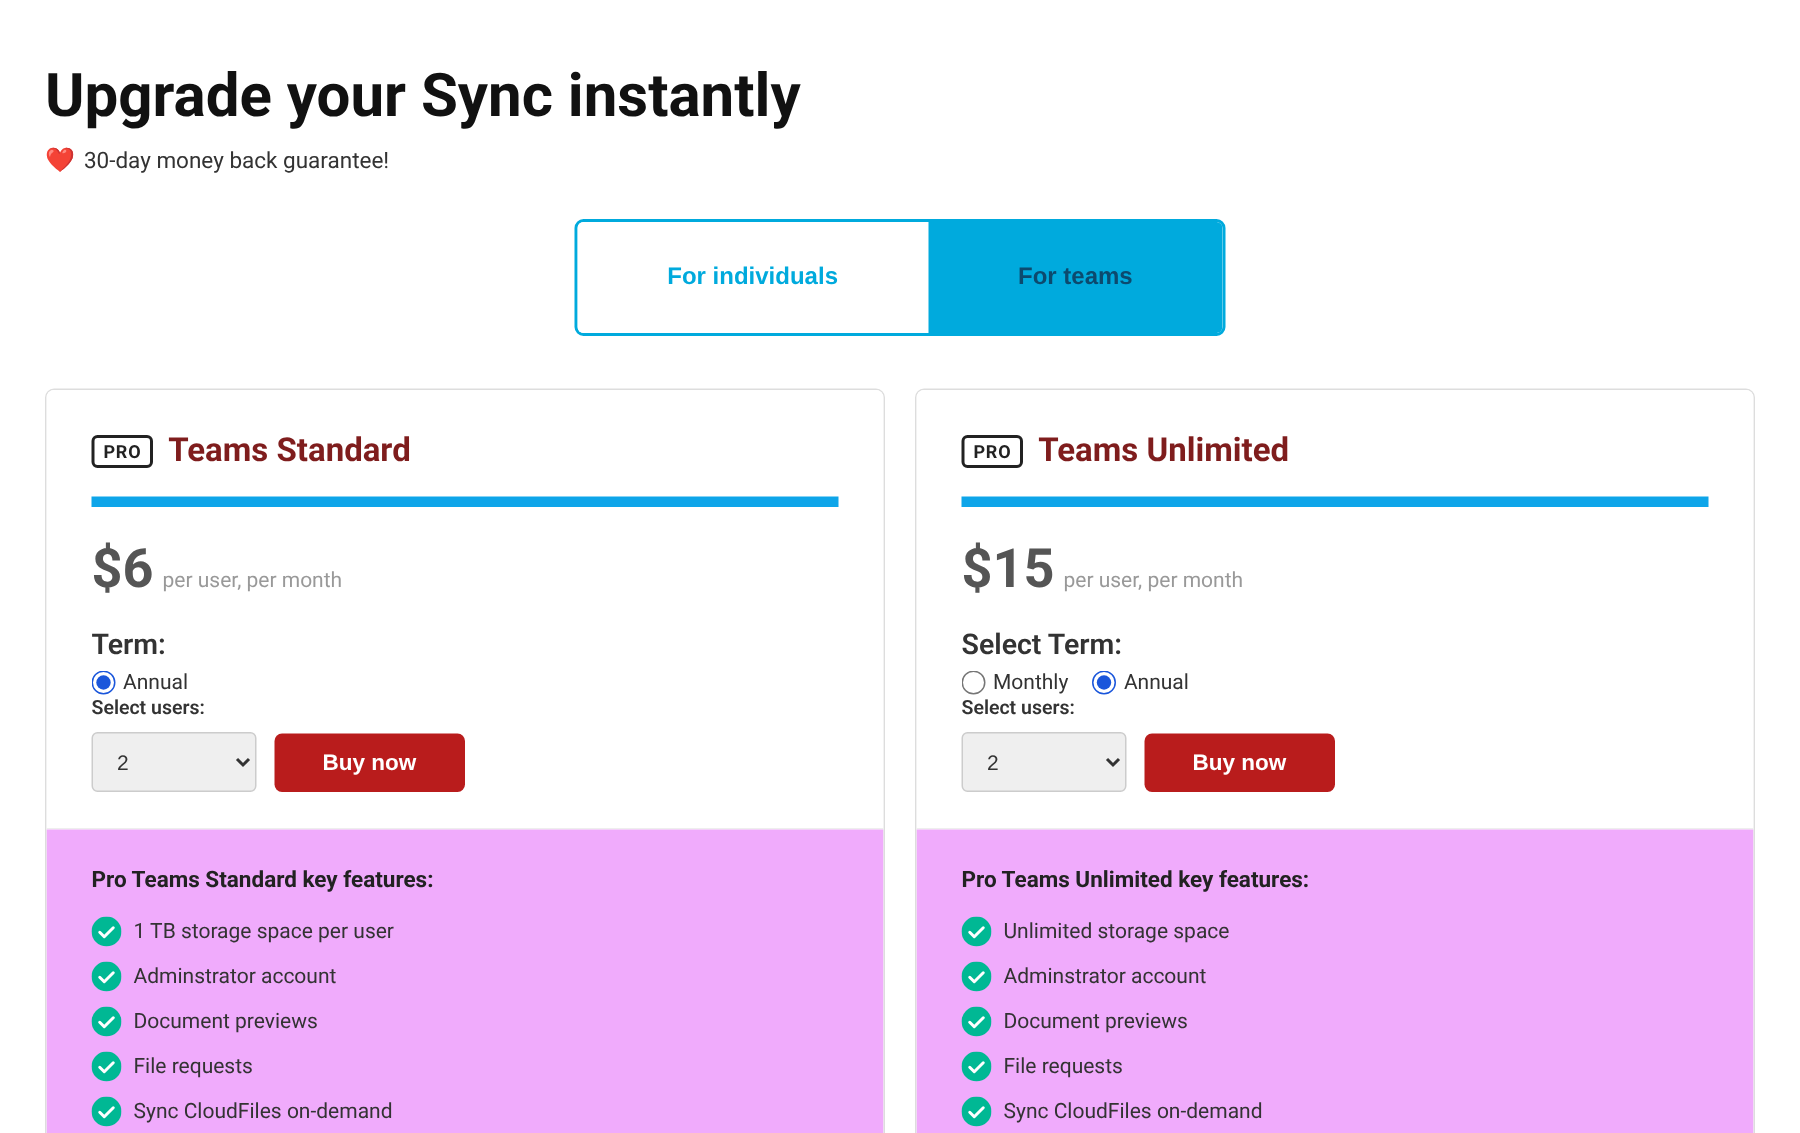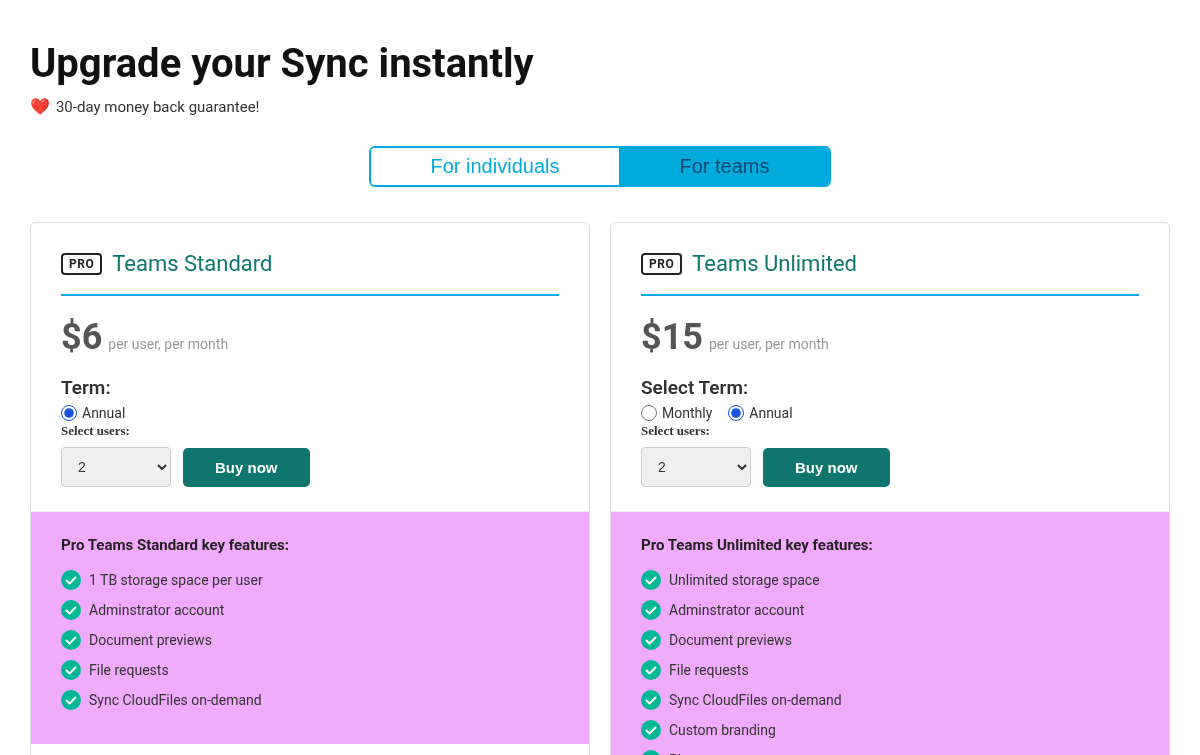--- a/index.html
+++ b/index.html
@@ -33,23 +33,23 @@
       justify-content: center;
       margin-bottom: 35px;
     }
     .toggle-wrapper {
       display: flex;
       border: 2px solid #00aadd;
       border-radius: 6px;
       overflow: hidden;
     }
     .toggle-btn {
-      padding: 7px 60px;
-      font-size: 20px;
-      font-weight: 400;
+      padding: 28px 60px;
+      font-size: 16px;
+      font-weight: 700;
       cursor: pointer;
       border: none;
       outline: none;
       transition: background 0.2s, color 0.2s;
     }
     .toggle-btn.inactive {
       background: #fff;
       color: #00aadd;
     }
     .toggle-btn.active {
@@ -70,37 +70,37 @@
       padding: 28px 30px 24px;
       border-bottom: 1px solid #eee;
       background: #fff;
     }
     .plan-name-row {
       display: flex;
       align-items: center;
       gap: 10px;
       margin-bottom: 20px;
       padding-bottom: 18px;
-      border-bottom: 2px solid #0ea5e9;
+      border-bottom: 7px solid #0ea5e9;
       text-align: center;
     }
     .pro-badge {
       display: inline-block;
       border: 2px solid #222;
       border-radius: 4px;
       padding: 2px 6px;
       font-size: 12px;
       font-weight: 700;
       color: #222;
       letter-spacing: 0.5px;
     }
     .plan-name {
       font-size: 22px;
-      font-weight: 400;
-      color: #0f766e;
+      font-weight: 700;
+      color: #7f1d1d;
     }
     .price-row {
       display: flex;
       align-items: baseline;
       gap: 6px;
       margin-bottom: 18px;
     }
     .price-amount {
       font-size: 36px;
       font-weight: 700;
@@ -134,40 +134,39 @@
       accent-color: #1a56db;
       width: 16px;
       height: 16px;
       cursor: pointer;
     }
     .select-users-label {
       font-size: 13px;
       font-weight: 600;
       color: #333;
       margin-bottom: 8px;
-      font-family: Liberation Serif, serif;
     }
     .select-buy-row {
       display: flex;
       align-items: center;
       gap: 12px;
     }
     .users-select {
       padding: 10px 12px;
       border: 1px solid #ccc;
       border-radius: 4px;
       font-size: 14px;
       width: 110px;
       cursor: pointer;
       appearance: auto;
       color: #333;
     }
     .buy-btn {
       padding: 11px 32px;
-      background: #0f766e;
+      background: #b91c1c;
       color: #fff;
       border: none;
       border-radius: 5px;
       font-size: 15px;
       font-weight: 600;
       cursor: pointer;
     }
     .plan-features {
       padding: 24px 30px;
       background: #f0abfc;

